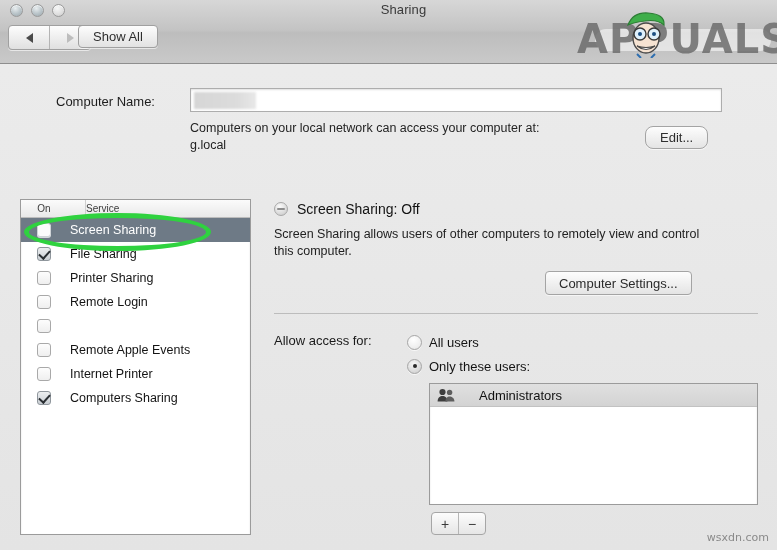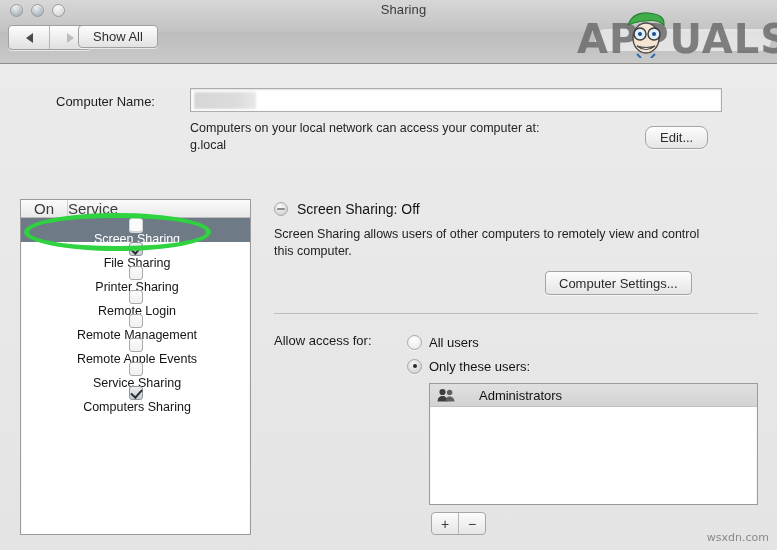--- a/index.html
+++ b/index.html
@@ -67,24 +67,24 @@
     border:1px solid #a4a4a4;border-radius:8px;
     background:linear-gradient(#fdfdfd,#e4e4e4);
     box-shadow:0 1px 0 rgba(255,255,255,.6);box-sizing:border-box;}
 
   
   .svcbox{position:absolute;left:20px;top:199px;width:231px;height:336px;
     background:#fff;border:1px solid #9b9b9b;box-sizing:border-box;
     box-shadow:inset 0 1px 2px rgba(0,0,0,.12);}
   .svchead{display:flex;height:17px;
     background:linear-gradient(#fbfbfb,#e9e9e9);
-    border-bottom:1px solid #bcbcbc;font-size:15px;color:#3c3c3c;}
+    border-bottom:1px solid #bcbcbc;font-size:10px;color:#3c3c3c;gap:18px;}
   .svchead .h-on{width:46px;text-align:center;line-height:17px;}
   .svchead .h-sv{flex:1;line-height:17px;padding-left:0;border-left:1px solid #cfcfcf;}
-  .svcrow{display:flex;align-items:center;height:24px;font-size:12.5px;color:#141414;flex-direction:column;}
+  .svcrow{display:flex;align-items:center;height:24px;font-size:12.5px;color:#141414;}
   .svcrow.sel{background:#6e7a86;color:#fff;}
   .cbcell{width:46px;display:flex;align-items:center;justify-content:center;}
   .cb{width:14px;height:14px;border:1px solid #a9a9a9;border-radius:3px;box-sizing:border-box;
     background:linear-gradient(#fdfdfd,#efefef);position:relative;
     box-shadow:0 1px 0 rgba(255,255,255,.7);}
   .cb.on{background:linear-gradient(#eceef0,#c9ced3);border-color:#8f969c;}
   .cb.on::after{content:"";position:absolute;left:3px;top:0px;width:5px;height:9px;
     border:solid #2a2f33;border-width:0 2px 2px 0;transform:rotate(42deg);}
   .svcname{padding-left:3px;}
   .svcrow.sel .cb{background:#fbfbfb;border-color:#cfd3d7;}
@@ -222,33 +222,32 @@
         <div class="svcrow">
           <div class="cbcell">
             <span class="cb"></span>
           </div>
           <span class="svcname">Remote Login</span>
         </div>
         <div class="svcrow">
           <div class="cbcell">
             <span class="cb"></span>
           </div>
-          <span class="svcname">Remote Management</span>
         </div>
         <div class="svcrow">
           <div class="cbcell">
             <span class="cb"></span>
           </div>
           <span class="svcname">Remote Apple Events</span>
         </div>
         <div class="svcrow">
           <div class="cbcell">
             <span class="cb"></span>
           </div>
-          <span class="svcname">Service Sharing</span>
+          <span class="svcname">Internet Printer</span>
         </div>
         <div class="svcrow">
           <div class="cbcell">
             <span class="cb on"></span>
           </div>
           <span class="svcname">Computers Sharing</span>
         </div>
       </div>
   </div>
 

